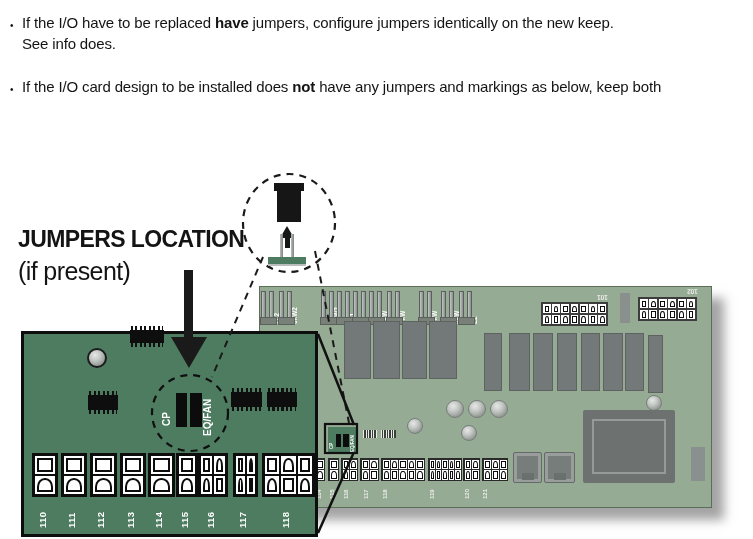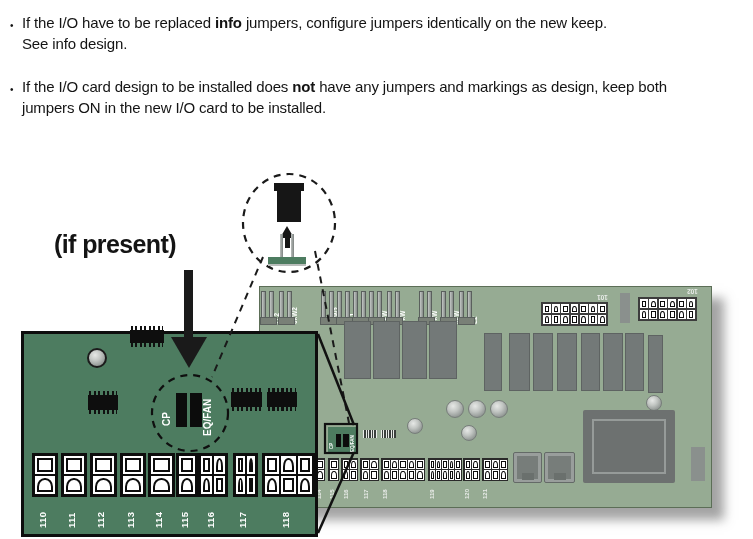--- a/index.html
+++ b/index.html
@@ -6,21 +6,21 @@
   .page{position:relative;width:753px;height:539px;background:#fff;overflow:hidden;
         font-family:"Liberation Sans",sans-serif;color:#141414;}
   
   .bullets{position:absolute;left:10px;top:12px;width:710px;}
   .bullet{display:flex;font-size:15px;line-height:21px;letter-spacing:-0.15px;margin-bottom:22px;}
   .dot{width:12px;font-size:10px;padding-top:3px;flex:none;}
   .btxt span.l2{display:block;}
   
   .heading{position:absolute;left:18px;top:226px;}
   .h1{font-size:23px;font-weight:700;letter-spacing:-0.6px;}
-  .h2{font-size:25px;font-weight:700;letter-spacing:-0.6px;margin-top:4px;margin-left:36px;}
+  .h2{font-size:25px;font-weight:400;letter-spacing:-0.6px;margin-top:4px;}
   
   .vlabel{writing-mode:vertical-rl;transform:rotate(180deg);line-height:1;white-space:nowrap;
           position:absolute;overflow:visible;}
   .flip{display:inline-block;transform:rotate(180deg);}
   
   .bigboard{position:absolute;left:259px;top:286px;width:453px;height:222px;background:#96ab93;
             border:1px solid #5c6e57;box-sizing:border-box;
             box-shadow:12px 12px 10px rgba(90,90,90,.55);z-index:10;}
   .smallboard{position:absolute;left:21px;top:331px;width:297px;height:206px;background:#4d7c60;
               border:3px solid #0d0d0d;box-sizing:border-box;z-index:30;}
@@ -90,31 +90,32 @@
   svg.overlay{position:absolute;left:0;top:0;z-index:60;pointer-events:none;}
 </style>
 </head>
 <body>
 
 <div class="page">
 
   <div class="bullets">
     <div class="bullet">
       <span class="dot">•</span>
-      <div class="btxt"><span>If the I/O have to be replaced </span><b>info</b><span> jumpers, configure jumpers identically on the new keep.</span><span class="l2">See info design.</span>
+      <div class="btxt"><span>If the I/O have to be replaced </span><b>have</b><span> jumpers, configure jumpers identically on the new keep.</span><span class="l2">See info does.</span>
       </div>
     </div>
     <div class="bullet">
       <span class="dot">•</span>
-      <div class="btxt"><span>If the I/O card design to be installed does </span><b>not</b><span> have any jumpers and markings as design, keep both</span><span class="l2">jumpers ON in the new I/O card to be installed.</span>
+      <div class="btxt"><span>If the I/O card design to be installed does </span><b>not</b><span> have any jumpers and markings as below, keep both</span>
       </div>
     </div>
   </div>
 
   <div class="heading">
+    <div class="h1">JUMPERS LOCATION</div>
     <div class="h2">(if present)</div>
   </div>
 
   <div class="bigboard">
 
     <div class="term" style="left:1px">
         <i class="bl"></i>
         <i class="bl b2"></i>
         <span class="tl vlabel">2L2</span>
       </div>

